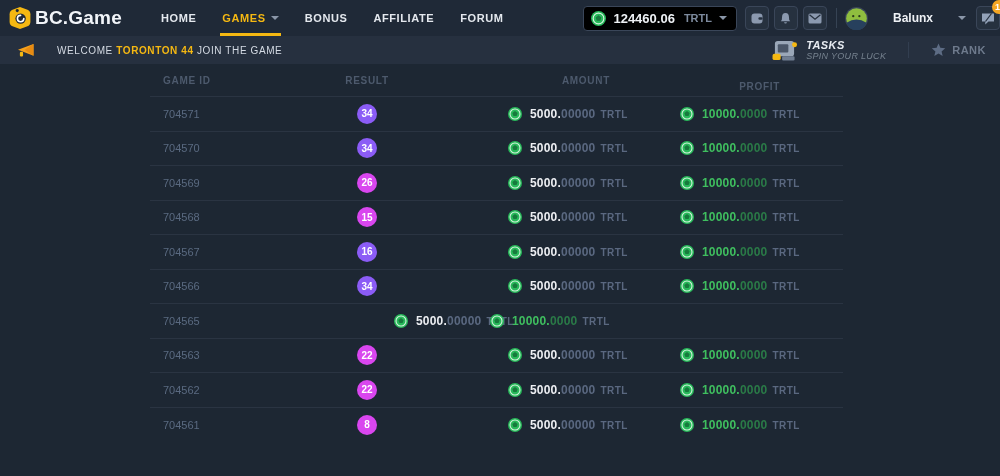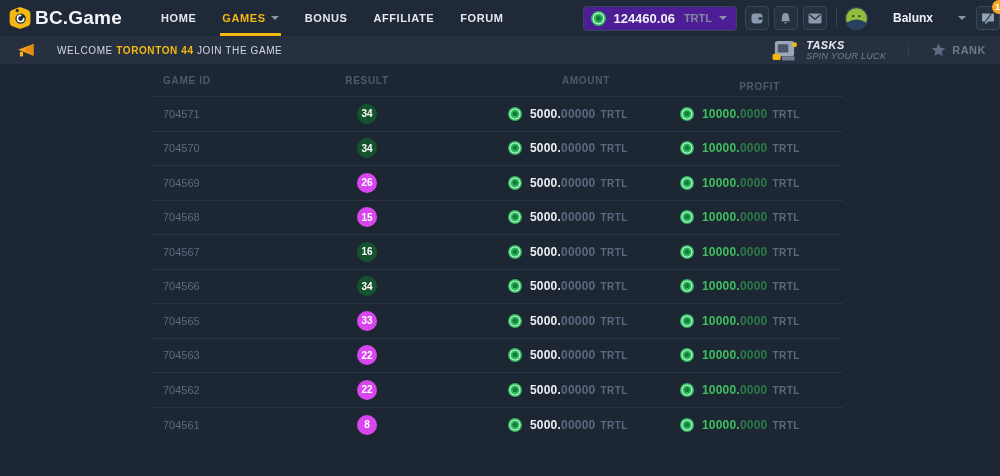--- a/index.html
+++ b/index.html
@@ -26,21 +26,21 @@
   }
   .nav-item.active { color:#f5b812; }
   .nav-item.active::after {
     content:""; position:absolute; left:11px; right:11px; bottom:0; height:3px; background:#f5b812;
   }
   .caret { width:0; height:0; border-left:4px solid transparent; border-right:4px solid transparent; border-top:4px solid #8a96a8; display:inline-block; }
   .topbar-right { margin-left:auto; display:flex; align-items:center; height:36px; }
   .balance-pill {
     display:flex; align-items:center; gap:7px;
     height:25px; padding:0 9px 0 7px; margin-right:8px;
-    background:#4c1d95; border:1px solid #3a4659; border-radius:4px; cursor:pointer;
+    background:#000000; border:1px solid #3a4659; border-radius:4px; cursor:pointer;
   }
   .balance-amount { font-size:13px; font-weight:bold; color:#eef1f5; }
   .balance-cur { font-size:11px; font-weight:bold; color:#7d8a9d; margin-left:2px; }
   .iconbtn {
     width:24px; height:24px; margin-right:5px;
     background:#26313f; border:1px solid #3a4659; border-radius:4px;
     display:flex; align-items:center; justify-content:center; cursor:pointer; position:relative;
   }
   .vdivider { width:1px; height:20px; background:#364354; margin:0 8px 0 4px; }
   .user { display:flex; align-items:center; gap:25px; cursor:pointer; margin-right:10px; }
@@ -80,21 +80,21 @@
   .th-profit { text-align:right; padding-right:63px;margin-top:12px; }
   .drow { height:34.5px; cursor:pointer; }
   .drow:last-child { border-bottom:none; }
   .cell-gameid { padding-left:13px; font-size:11px; color:#5a6a81; }
   .cell-result { display:flex; justify-content:center; }
   .badge {
     width:20px; height:20px; border-radius:50%;
     display:flex; align-items:center; justify-content:center;
     font-size:10px; font-weight:bold; color:#fff;
   }
-  .badge-dark { background:#14532d; }
+  .badge-dark { background:#8b5cf6; }
   .badge-red  { background:#d946ef; }
   .moneycell { display:flex; align-items:center; gap:8px; }
   .cell-amount { padding-left:84px; }
   .cell-profit { padding-left:66px; }
   .val { font-size:12px; font-weight:bold; letter-spacing:0.2px; white-space:nowrap; }
   .val .main-white { color:#eceef2; }
   .val .frac-grey  { color:#5a6880; }
   .val .main-green { color:#3fbf5f; }
   .val .frac-green { color:#2a7a47; }
   .cur { font-size:10px; font-weight:bold; color:#5a6880; letter-spacing:0.5px; margin-left:5px; }
@@ -399,23 +399,20 @@
           <circle cx="8" cy="8" r="5.7" fill="none" stroke="#d7f3e0" stroke-width="1.2"></circle>
           <path d="M8 4.6 l3 2.2 -1.15 3.5 h-3.7 L5 6.8 z" fill="#177a3d"></path>
         </svg>
       </span>
       <span class="val"><span class="main-green">10000.</span><span class="frac-green">0000</span><span class="cur">TRTL</span></span>
     </div>
   </div>
 
   <div class="trow drow">
     <div class="cell-gameid">704565</div>
-    <div class="cell-result">
-      <span class="badge badge-red">33</span>
-    </div>
     <div class="moneycell cell-amount">
       <span>
         <svg width="14" height="14" viewBox="0 0 16 16">
           <circle cx="8" cy="8" r="8" fill="#28b95a"></circle>
           <circle cx="8" cy="8" r="5.7" fill="none" stroke="#d7f3e0" stroke-width="1.2"></circle>
           <path d="M8 4.6 l3 2.2 -1.15 3.5 h-3.7 L5 6.8 z" fill="#177a3d"></path>
         </svg>
       </span>
       <span class="val"><span class="main-white">5000.</span><span class="frac-grey">00000</span><span class="cur">TRTL</span></span>
     </div>

